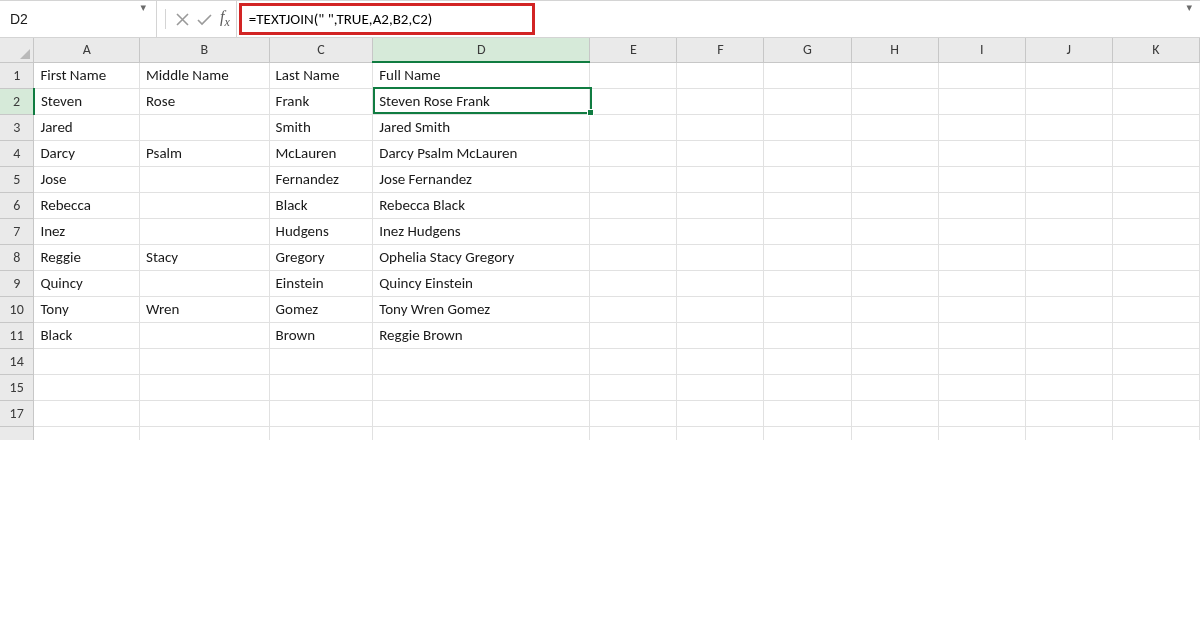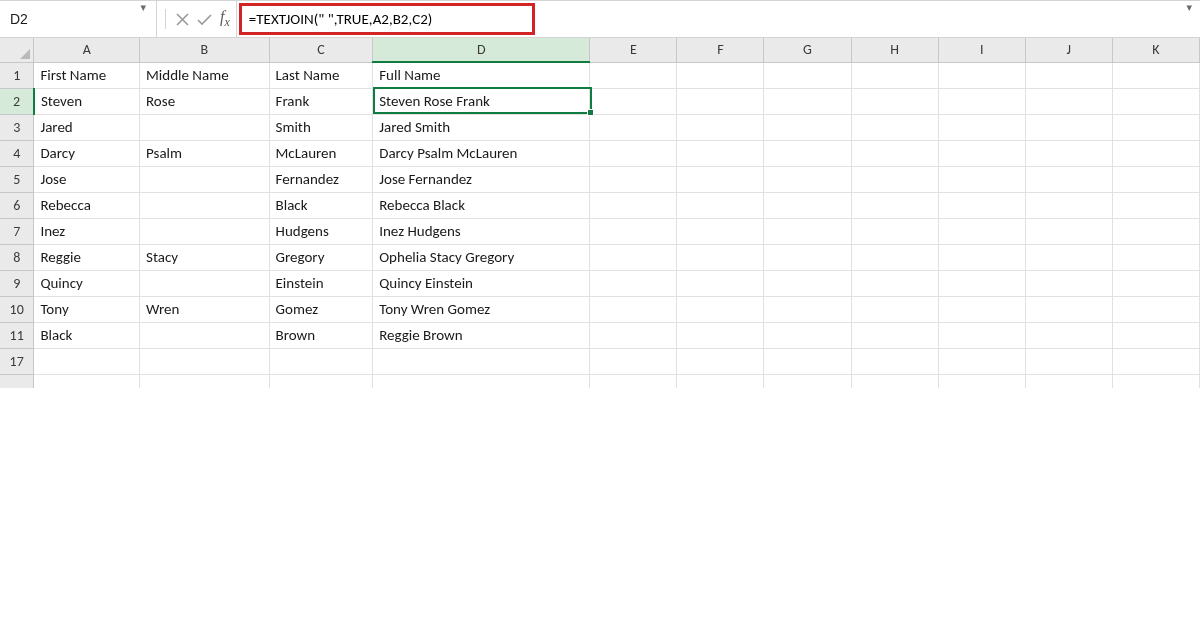--- a/index.html
+++ b/index.html
@@ -390,20 +390,48 @@
           <td>Reggie Brown</td>
           <td></td>
           <td></td>
           <td></td>
           <td></td>
           <td></td>
           <td></td>
           <td></td>
         </tr>
         <tr>
+          <th class="rowhdr">14</th>
+          <td></td>
+          <td></td>
+          <td></td>
+          <td></td>
+          <td></td>
+          <td></td>
+          <td></td>
+          <td></td>
+          <td></td>
+          <td></td>
+          <td></td>
+        </tr>
+        <tr>
+          <th class="rowhdr">15</th>
+          <td></td>
+          <td></td>
+          <td></td>
+          <td></td>
+          <td></td>
+          <td></td>
+          <td></td>
+          <td></td>
+          <td></td>
+          <td></td>
+          <td></td>
+        </tr>
+        <tr>
           <th class="rowhdr">17</th>
           <td></td>
           <td></td>
           <td></td>
           <td></td>
           <td></td>
           <td></td>
           <td></td>
           <td></td>
           <td></td>

